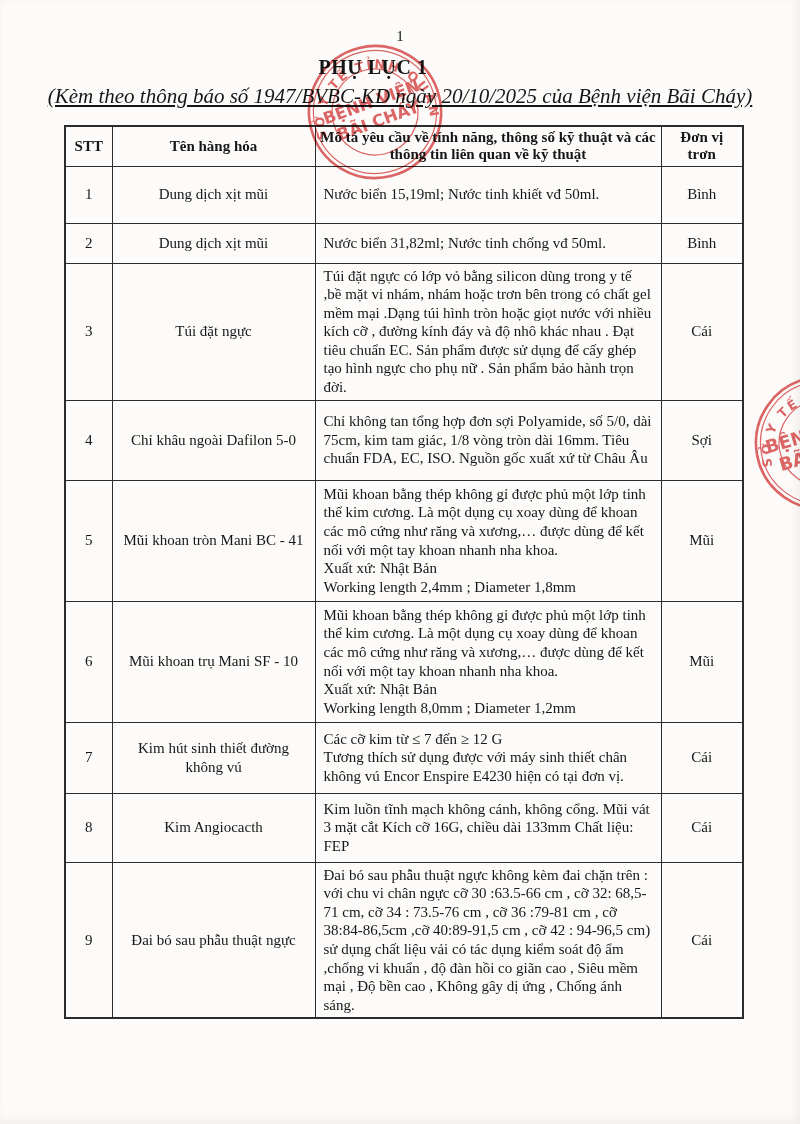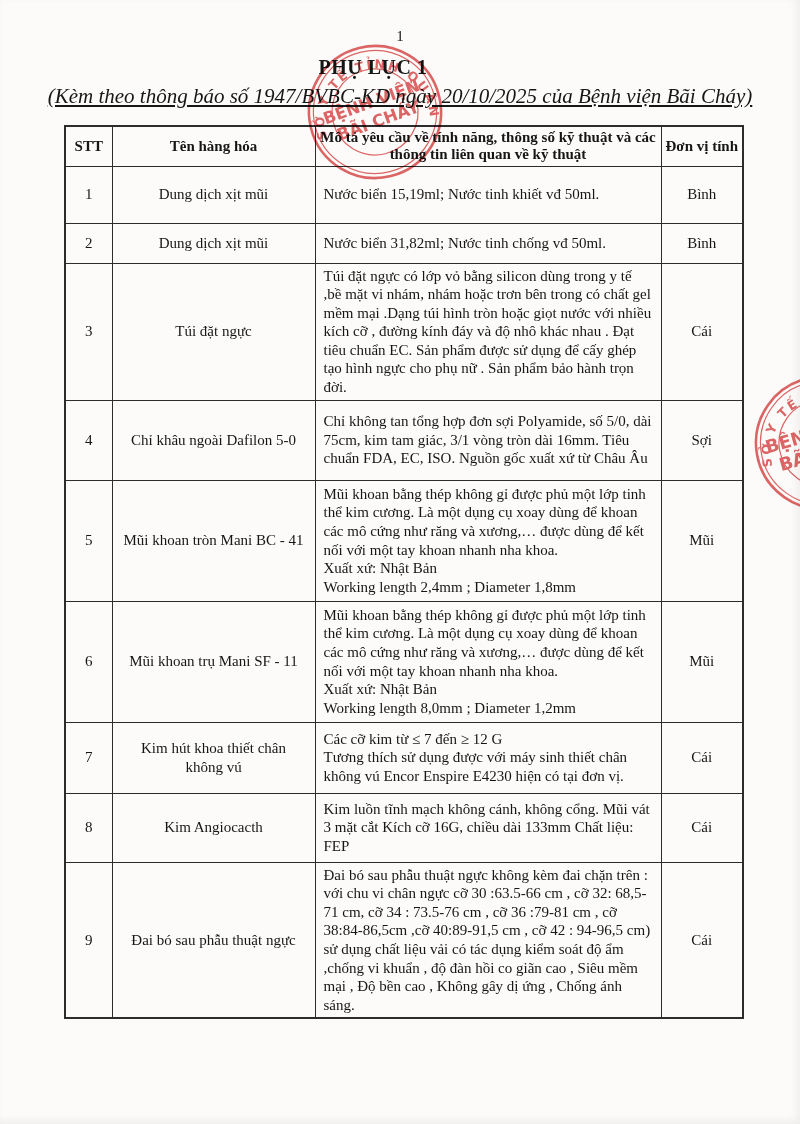--- a/index.html
+++ b/index.html
@@ -90,21 +90,21 @@
       <col class="w-stt">
         <col class="w-name">
         <col class="w-desc">
         <col class="w-unit">
     </colgroup>
     <thead>
       <tr>
         <th>STT</th>
         <th>Tên hàng hóa</th>
         <th>Mô tả yêu cầu về tính năng, thông số kỹ thuật và các thông tin liên quan về kỹ thuật</th>
-        <th>Đơn vị tính</th>
+        <th>Đơn vị trơn</th>
       </tr>
     </thead>
     <tbody>
       <tr>
         <td class="c-stt">1</td>
         <td class="c-name">Dung dịch xịt mũi</td>
         <td class="c-desc">Nước biển 15,19ml; Nước tinh khiết vđ 50ml.</td>
         <td class="c-unit">Bình</td>
       </tr>
       <tr>
@@ -115,42 +115,42 @@
       </tr>
       <tr>
         <td class="c-stt">3</td>
         <td class="c-name">Túi đặt ngực</td>
         <td class="c-desc">Túi đặt ngực có lớp vỏ bằng silicon dùng trong y tế ,bề mặt vi nhám, nhám hoặc trơn  bên trong có chất gel mềm mại .Dạng túi hình tròn  hoặc giọt nước với nhiều kích cỡ , đường kính đáy và độ nhô khác nhau . Đạt tiêu chuẩn EC. Sản phẩm được sử dụng để cấy ghép tạo hình ngực cho phụ nữ . Sản phẩm bảo hành trọn đời.</td>
         <td class="c-unit">Cái</td>
       </tr>
       <tr>
         <td class="c-stt">4</td>
         <td class="c-name">Chỉ khâu ngoài Dafilon 5-0</td>
-        <td class="c-desc">Chỉ không tan tổng hợp đơn sợi Polyamide, số 5/0, dài 75cm, kim tam giác, 3/1 vòng tròn dài 16mm. Tiêu chuẩn FDA, EC, ISO. Nguồn gốc xuất xứ từ Châu Âu</td>
+        <td class="c-desc">Chỉ không tan tổng hợp đơn sợi Polyamide, số 5/0, dài 75cm, kim tam giác, 1/8 vòng tròn dài 16mm. Tiêu chuẩn FDA, EC, ISO. Nguồn gốc xuất xứ từ Châu Âu</td>
         <td class="c-unit">Sợi</td>
       </tr>
       <tr>
         <td class="c-stt">5</td>
         <td class="c-name">Mũi khoan tròn Mani BC - 41</td>
         <td class="c-desc">Mũi khoan bằng thép không gỉ được phủ một lớp tinh thể kim cương. Là một dụng cụ xoay dùng để khoan các mô cứng như răng và xương,… được dùng để kết nối với một tay khoan nhanh nha khoa.
 Xuất xứ: Nhật Bản
 Working length 2,4mm ; Diameter 1,8mm</td>
         <td class="c-unit">Mũi</td>
       </tr>
       <tr>
         <td class="c-stt">6</td>
-        <td class="c-name">Mũi khoan trụ Mani SF - 11</td>
+        <td class="c-name">Mũi khoan trụ Mani SF - 10</td>
         <td class="c-desc">Mũi khoan bằng thép không gỉ được phủ một lớp tinh thể kim cương. Là một dụng cụ xoay dùng để khoan các mô cứng như răng và xương,… được dùng để kết nối với một tay khoan nhanh nha khoa.
 Xuất xứ: Nhật Bản
 Working length 8,0mm ; Diameter 1,2mm</td>
         <td class="c-unit">Mũi</td>
       </tr>
       <tr>
         <td class="c-stt">7</td>
-        <td class="c-name">Kim hút khoa thiết chân không vú</td>
+        <td class="c-name">Kim hút sinh thiết đường không vú</td>
         <td class="c-desc">Các cỡ kim từ ≤ 7 đến ≥ 12 G
 Tương thích sử dụng được với máy sinh thiết chân không vú Encor Enspire E4230 hiện có tại đơn vị.</td>
         <td class="c-unit">Cái</td>
       </tr>
       <tr>
         <td class="c-stt">8</td>
         <td class="c-name">Kim Angiocacth</td>
         <td class="c-desc">Kim luồn tĩnh mạch không cánh, không cổng. Mũi vát 3 mặt cắt Kích cỡ 16G, chiều dài 133mm Chất liệu: FEP</td>
         <td class="c-unit">Cái</td>
       </tr>

